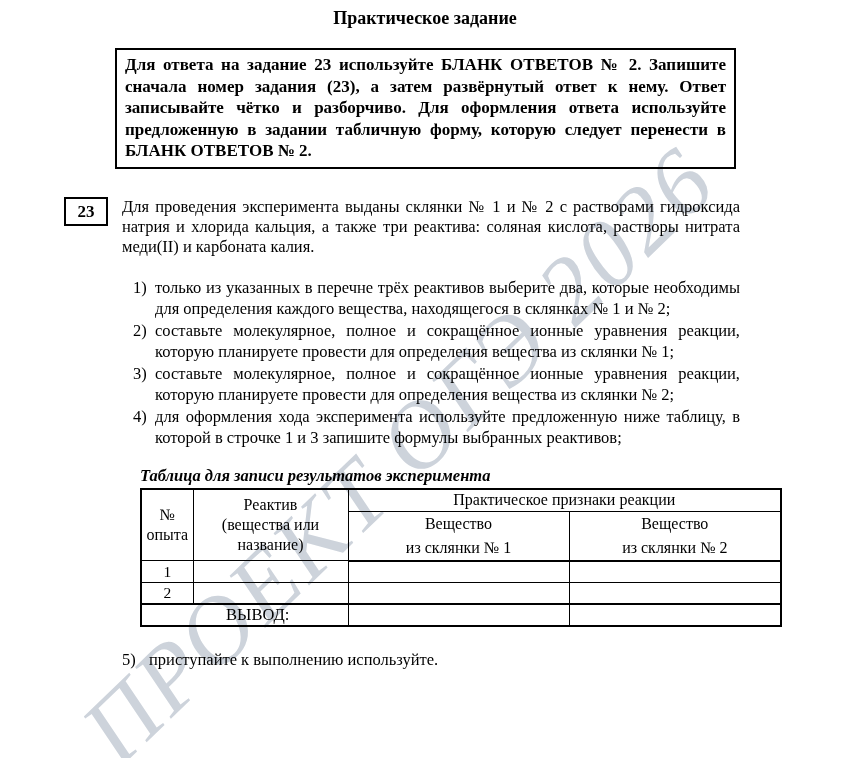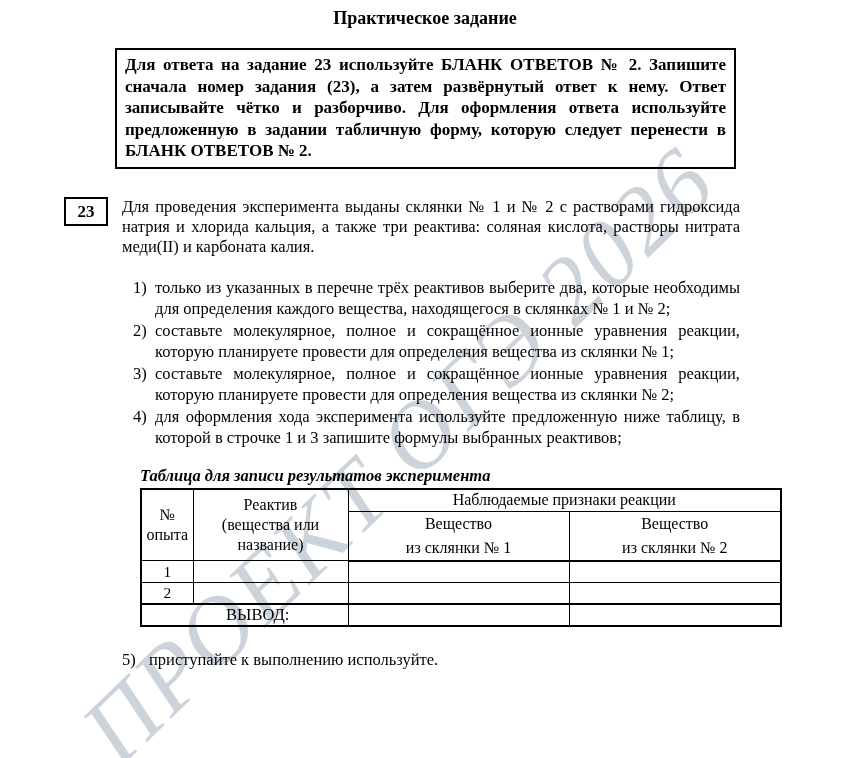--- a/index.html
+++ b/index.html
@@ -186,21 +186,21 @@
           <col class="c-reag">
           <col class="c-s1">
           <col class="c-s2">
       </colgroup>
       <tbody>
           <tr class="group-head">
         <th rowspan="2" class="span-rows two-line">№
 опыта</th>
         <th rowspan="2" class="span-rows two-line">Реактив
 (вещества или название)</th>
-        <th colspan="2">Наблюдаемые признаки реакции</th>
+        <th colspan="2">Практическое признаки реакции</th>
       </tr>
       <tr class="sub-head">
         <th>Вещество
 из склянки № 1</th>
         <th>Вещество
 из склянки № 2</th>
       </tr>
       <tr class="data-row">
         <td>1</td>
         <td></td>

